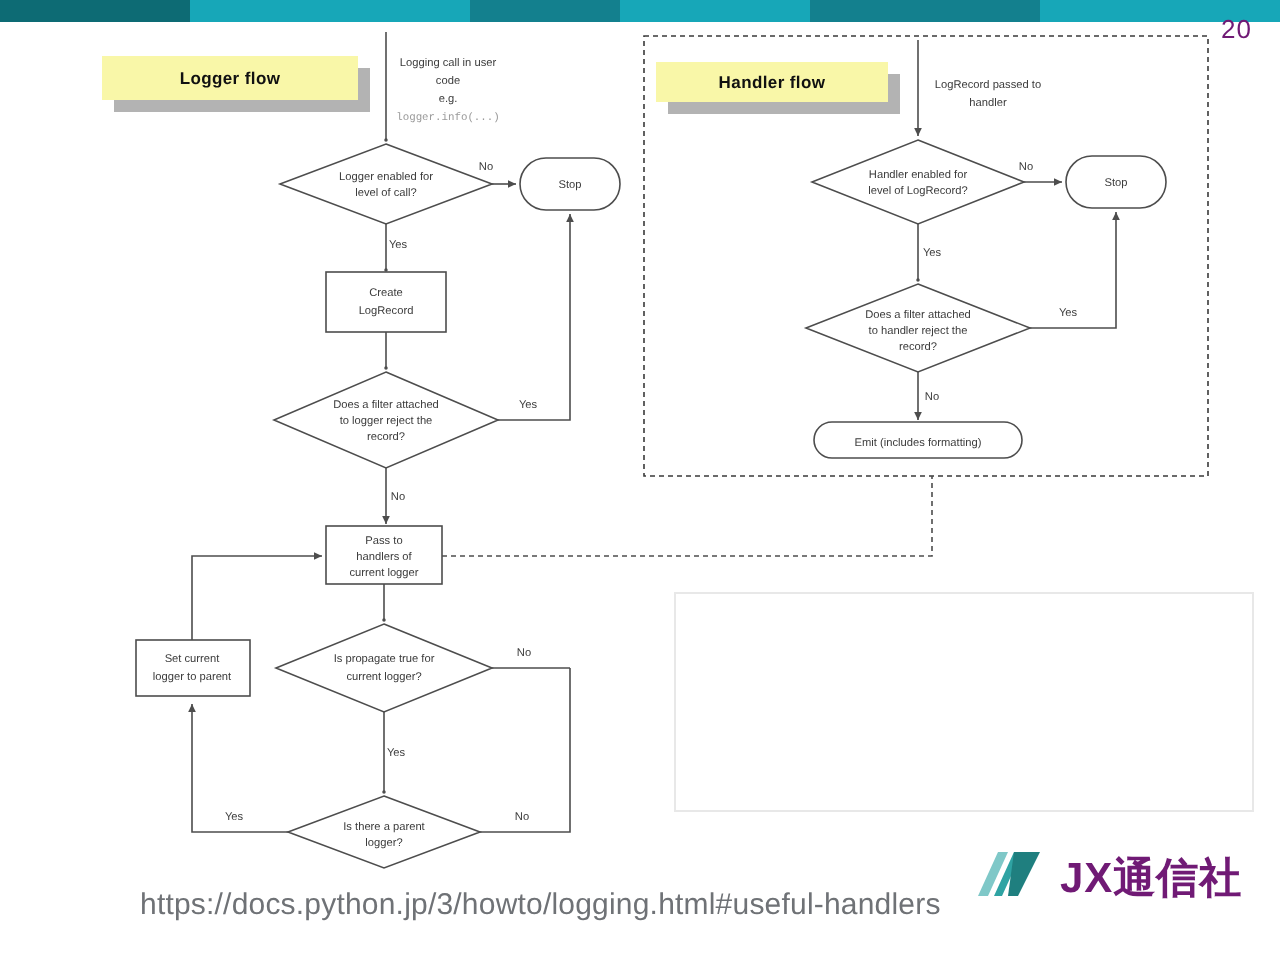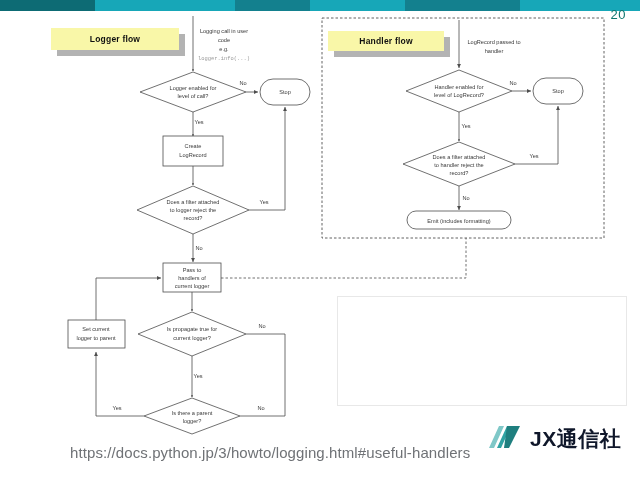--- a/index.html
+++ b/index.html
@@ -27,21 +27,21 @@
     width: 640px; height: 11px;
     display: flex;
   }
   #topbar .seg { height: 11px; }
 
   
   #page-number {
     position: absolute;
     right: 14px; top: 7px;
     font-size: 13px;
-    color: #0f766e;
+    color: #701a75;
     letter-spacing: 0.5px;
     text-align: right;
   }
 
   
   .banner {
     position: absolute;
   }
   .banner .shadow {
     position: absolute;
@@ -138,21 +138,21 @@
     align-items: center;
     gap: 7px;
   }
   #logo .mark {
     width: 36px; height: 30px;
     position: relative;
   }
   #logo .wordmark {
     font-size: 21px;
     font-weight: bold;
-    color: #0f172a;
+    color: #701a75;
     letter-spacing: 0.5px;
     white-space: nowrap;
   }
 </style>
 </head>
 <body>
 
 <div id="slide">
 
   <div id="topbar">

